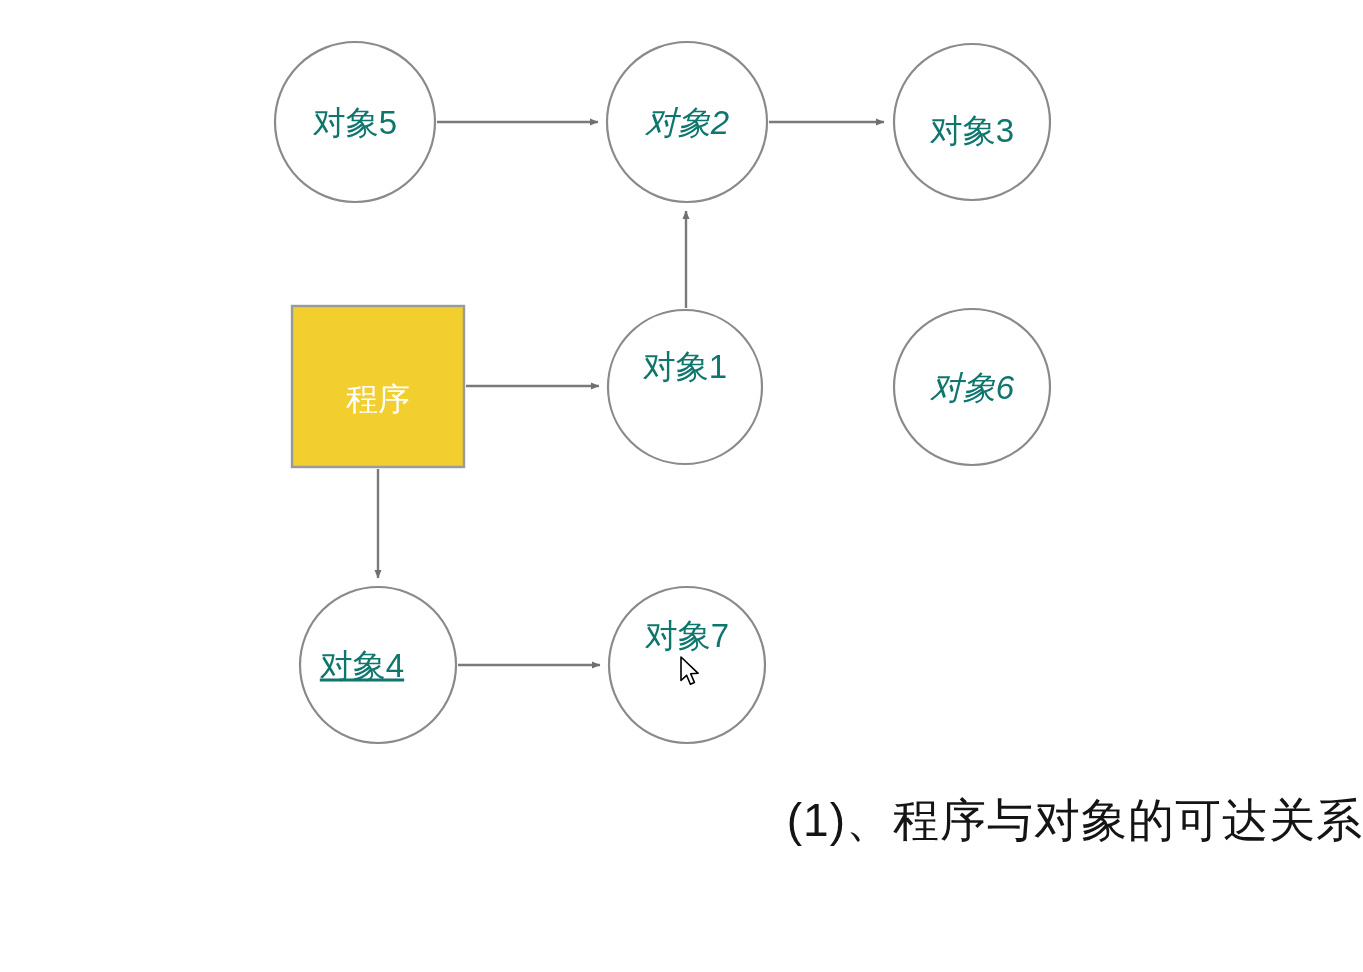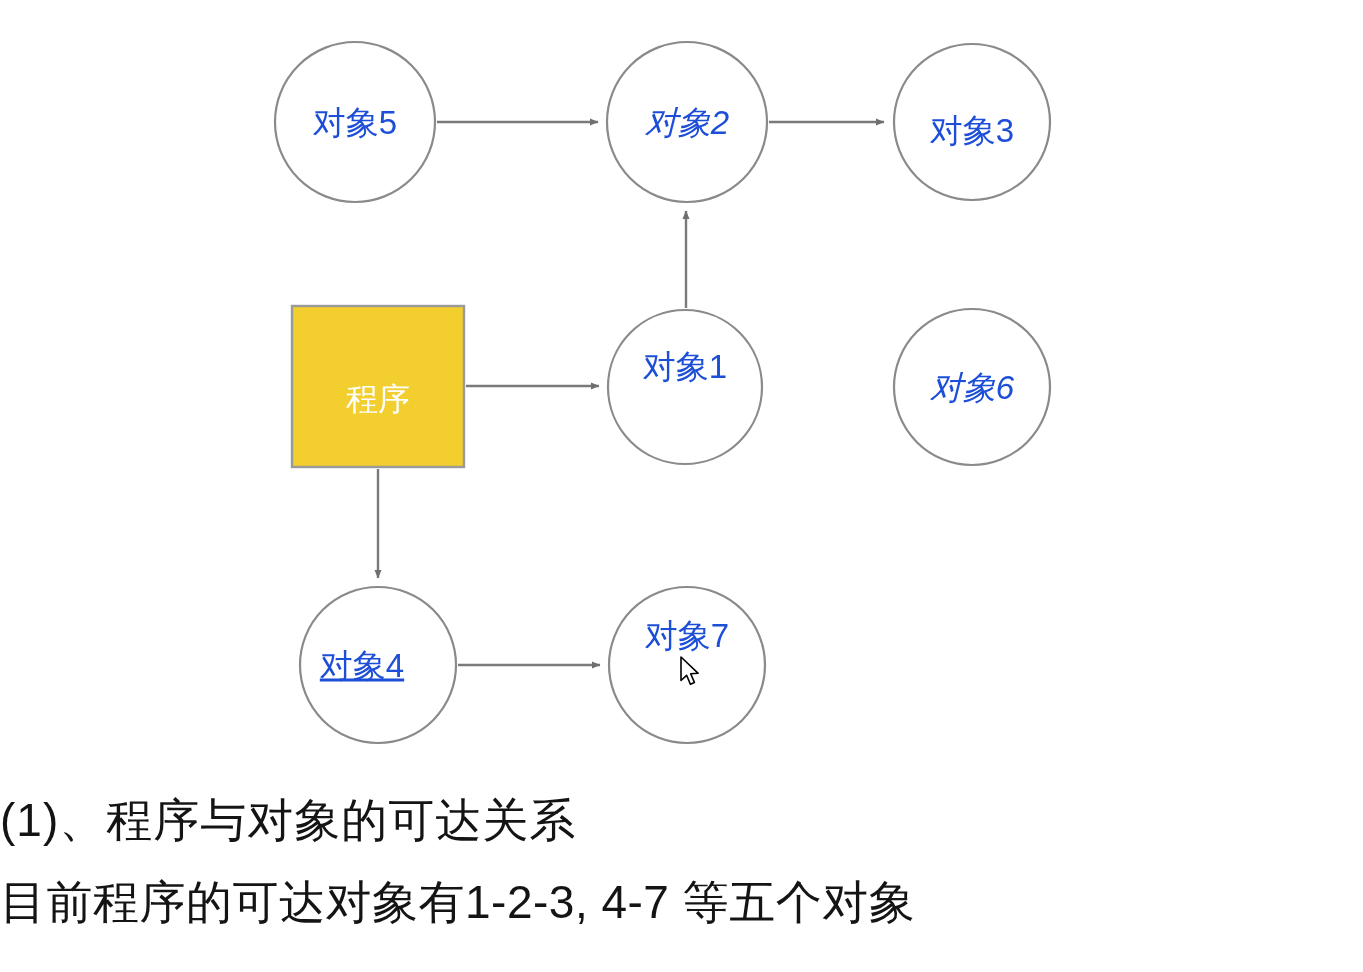--- a/index.html
+++ b/index.html
@@ -30,38 +30,38 @@
     top: 0;
     width: 1363px;
     height: 972px;
   }
 
   .node-label {
     position: absolute;
     transform: translate(-50%, -50%);
     font-size: 33px;
     line-height: 1;
-    color: #1d4ed8;
+    color: #0f766e;
     white-space: nowrap;
     letter-spacing: 0px;
     pointer-events: none;
   }
 
   .node-label.program {
     color: #ffffff;
     font-size: 32px;
     font-weight: 400;
     margin-top: 12px;
   }
 
   .caption {
     position: absolute;
     left: 0;
     width: 1363px;
-    text-align: left;
+    text-align: right;
     color: #141414;
     white-space: nowrap;
   }
   .caption-line-1 {
     top: 790px;
     font-size: 46px;
     letter-spacing: 1px;
   }
   .caption-line-2 {
     top: 872px;
@@ -122,19 +122,18 @@
   <div class="node-label" style="left:355px; top:122px;">对象5</div>
   <div class="node-label" style="left:687px; top:122px;font-style:italic;">对象2</div>
   <div class="node-label" style="left:972px; top:130px;">对象3</div>
   <div class="node-label program" style="left:378px; top:387px;">程序</div>
   <div class="node-label" style="left:685px; top:366px;">对象1</div>
   <div class="node-label" style="left:972px; top:387px;font-style:italic;">对象6</div>
   <div class="node-label" style="left:362px; top:665px;text-decoration:underline;">对象4</div>
   <div class="node-label" style="left:687px; top:635px;">对象7</div>
 
   <div class="caption caption-line-1">(1)、程序与对象的可达关系</div>
-  <div class="caption caption-line-2">目前程序的可达对象有1-2-3, 4-7 等五个对象</div>
 
   <svg class="cursor-layer" viewBox="0 0 26 34">
     <path d="M3,2 L3,25.5 L8.6,20.3 L12.4,29.2 L16.4,27.4 L12.7,18.8 L20.2,18.3 z" fill="#ffffff" stroke="#000000" stroke-width="1.6" stroke-linejoin="round"></path>
   </svg>
 
 </div>
 
 </body></html>

